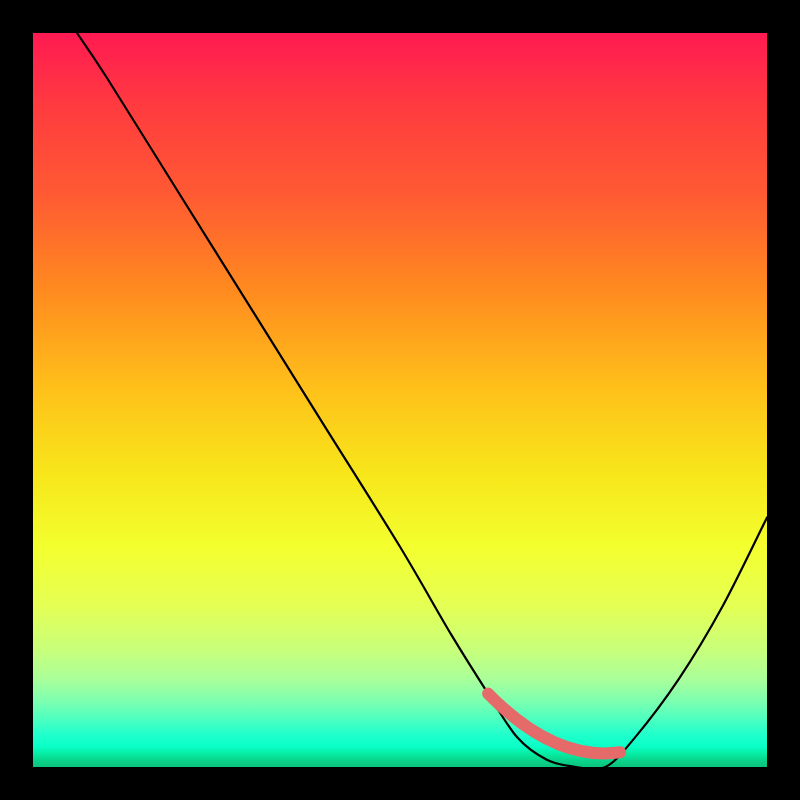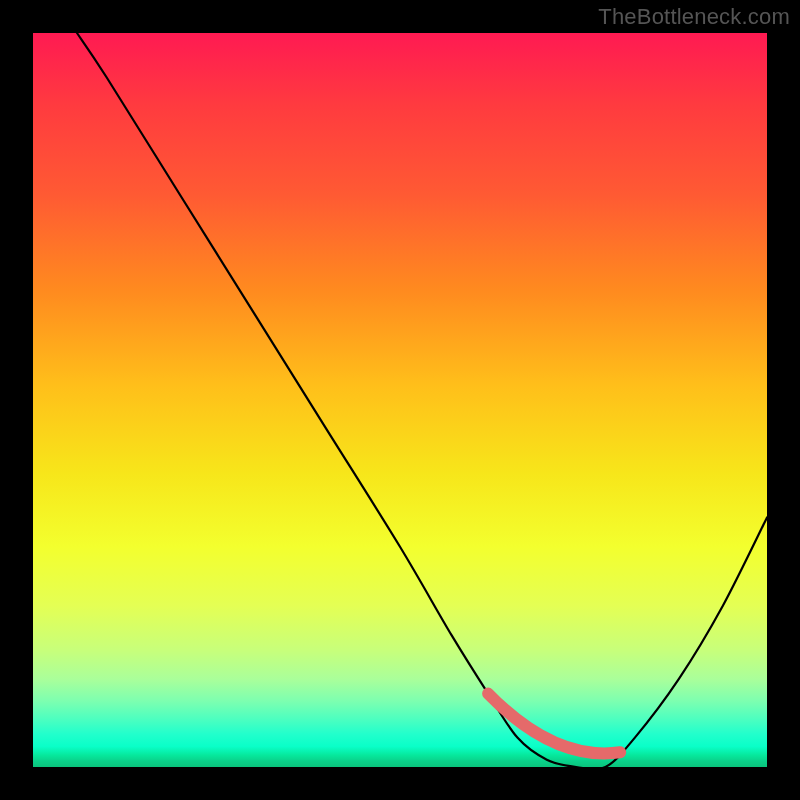--- a/index.html
+++ b/index.html
@@ -73,21 +73,20 @@
     stroke: #e56a6a;
     stroke-width: 12;
     stroke-linecap: round;
   }
 </style>
 </head>
 <body>
 
 <div class="frame">
 
-  <div class="attribution">TheBottleneck.com</div>
 
   <div class="plot-area">
     <svg class="curve" viewBox="0 0 734 734" preserveAspectRatio="none">
       <path class="curve-path" d="M 44.0 0.0 C 48.9 7.3, 56.3 17.1, 73.4 44.0 C 90.5 71.0, 122.3 122.3, 146.8 161.5 C 171.3 200.6, 195.7 239.8, 220.2 278.9 C 244.7 318.1, 269.1 357.2, 293.6 396.4 C 318.1 435.5, 346.2 479.5, 367.0 513.8 C 387.8 548.1, 403.7 577.4, 418.4 601.9 C 433.1 626.3, 444.1 643.5, 455.1 660.6 C 466.1 677.7, 474.7 693.6, 484.4 704.6 C 494.2 715.6, 504.0 721.8, 513.8 726.7 C 523.6 731.6, 533.4 732.8, 543.2 734.0 C 552.9 735.2, 562.7 738.9, 572.5 734.0 C 582.3 729.1, 589.6 719.3, 601.9 704.6 C 614.1 690.0, 631.2 667.9, 645.9 645.9 C 660.6 623.9, 675.3 599.4, 690.0 572.5 C 704.6 545.6, 726.7 499.1, 734.0 484.4"></path>
       <path class="valley-mark" d="M 455.1 660.6 Q 521.1 728.5 587.2 719.3"></path>
     </svg>
   </div>
 
 </div>
 

